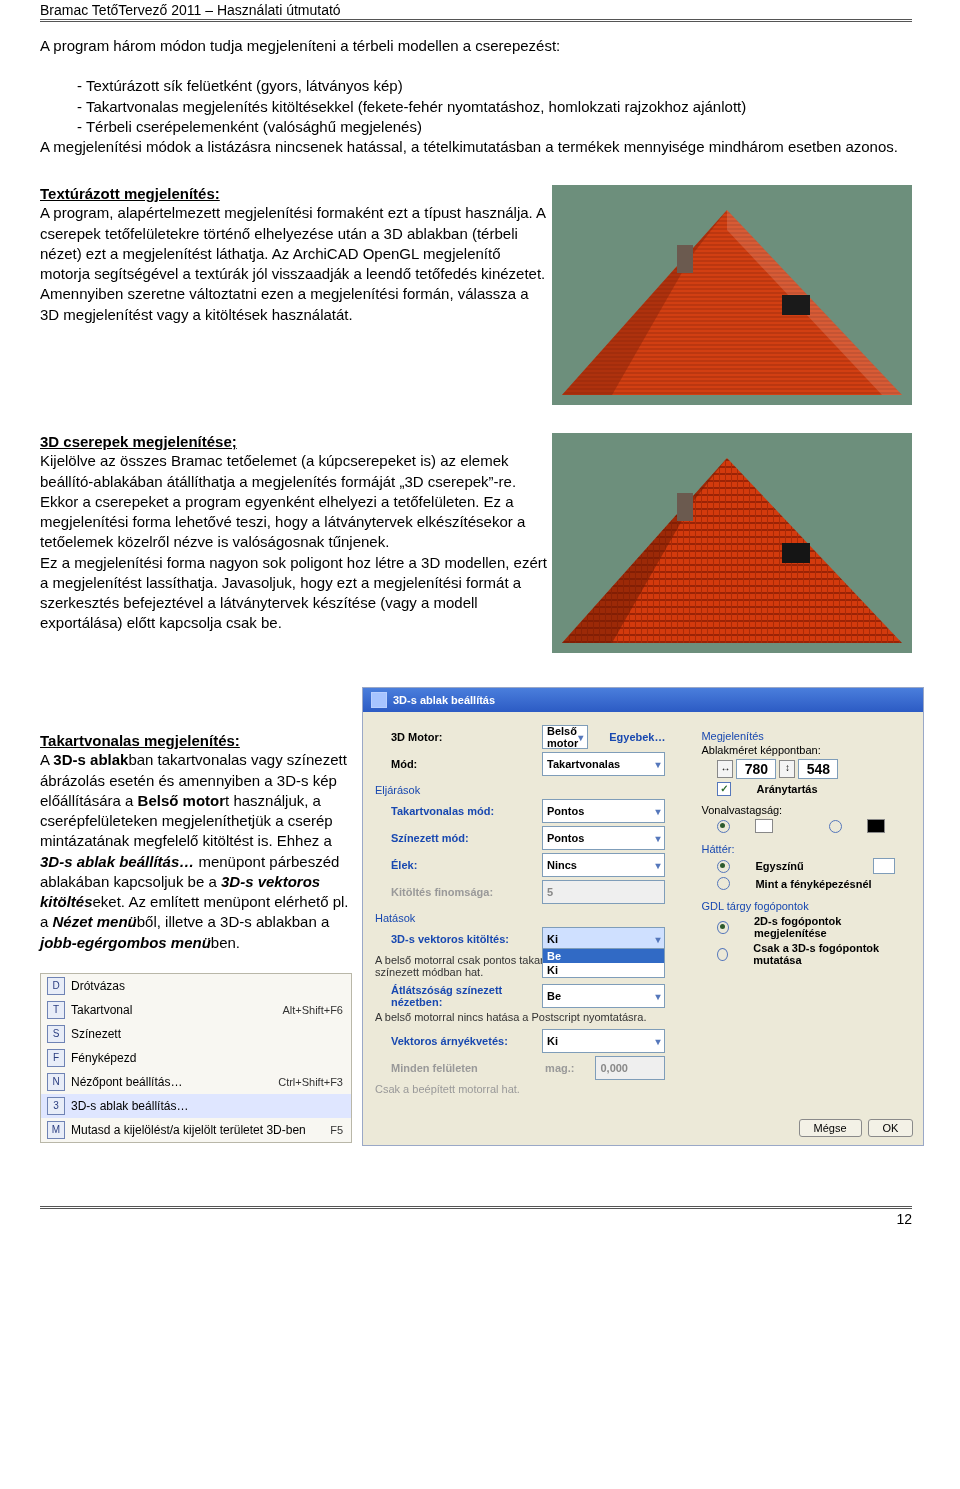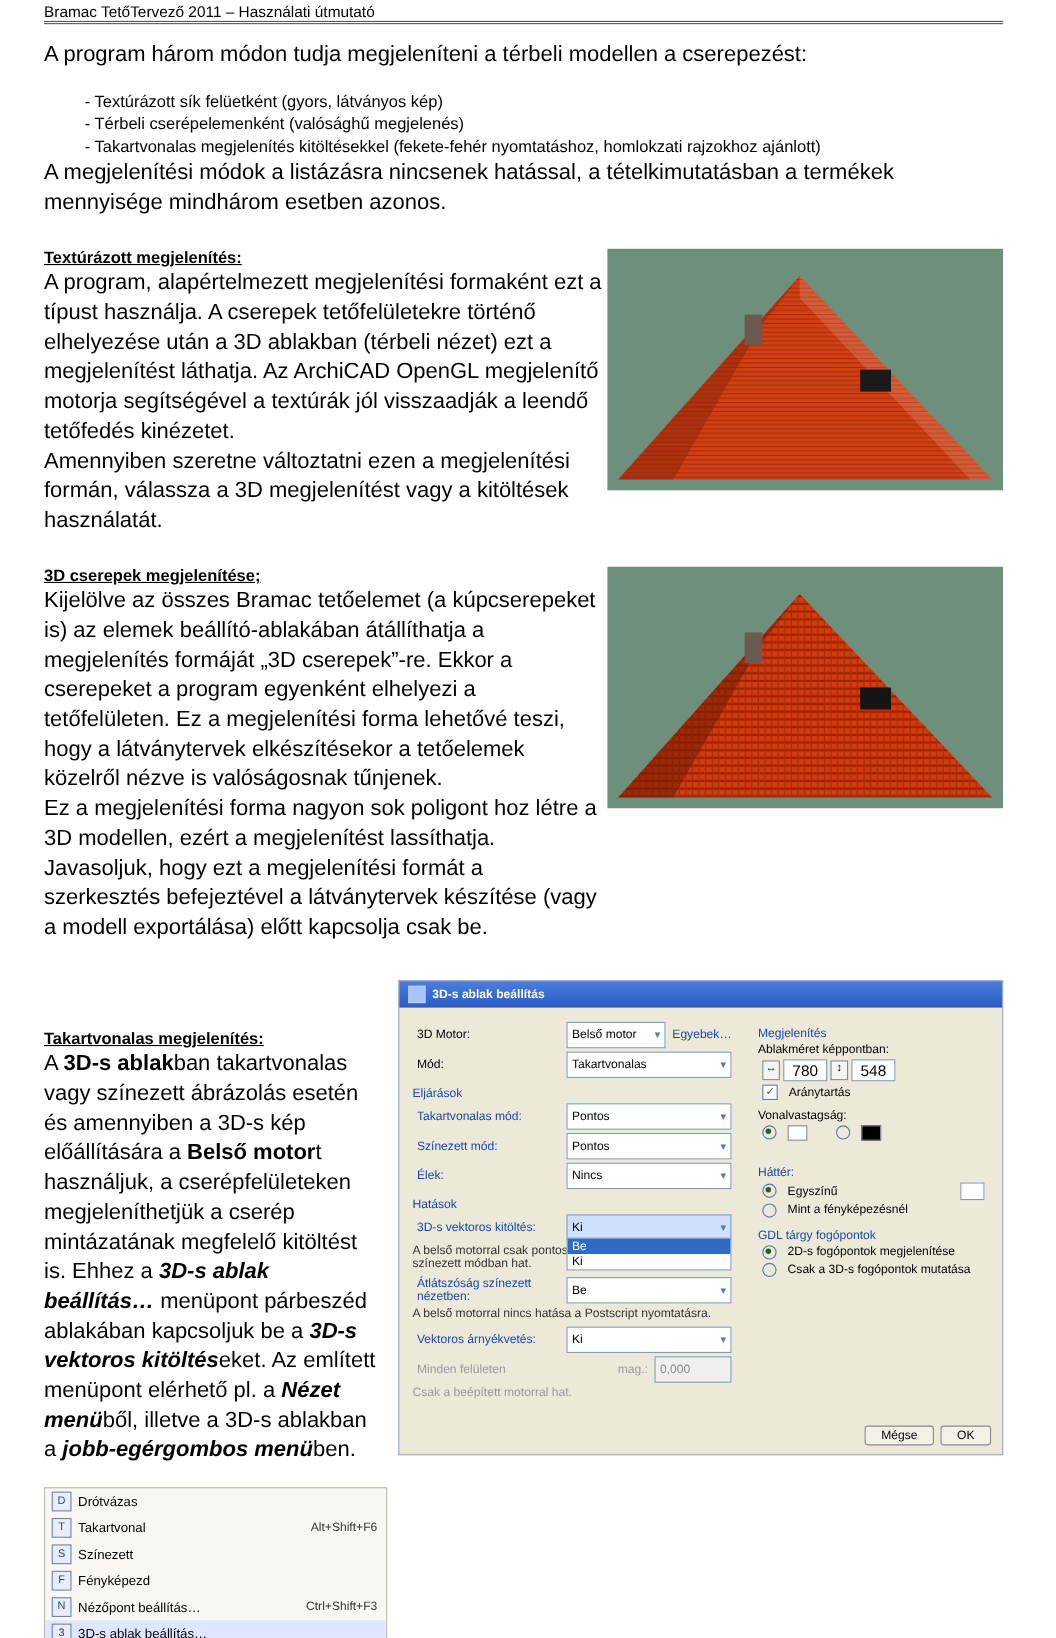--- a/index.html
+++ b/index.html
@@ -1,20 +1,20 @@
 <!DOCTYPE html>
 <html><head>
 <meta charset="utf-8">
 <style>
   html,body{margin:0;padding:0;background:#fff;font-family:Arial,Helvetica,sans-serif;color:#000;}
   .page{width:960px;min-height:1489px;margin:0 auto;padding:0 48px 40px 40px;box-sizing:border-box;position:relative;}
   .header-line{font-size:14px;padding:2px 0 1px 0;border-bottom:1px solid #555;}
   .double-rule{height:1px;background:#555;margin-top:1px;margin-bottom:14px;}
   h1.section{font-size:24px;font-weight:bold;margin:6px 0 18px 0;}
-  p{font-size:20px;line-height:1.35;margin:0 0 0 0;}
+  p{font-size:15px;line-height:1.35;margin:0 0 0 0;}
   .intro{margin-bottom:20px;}
   .bullet{font-size:15px;line-height:1.35;margin-left:37px;}
   .subhead{font-size:15px;font-weight:bold;text-decoration:underline;}
   .block{display:flex;gap:4px;margin-top:28px;align-items:flex-start;}
   .block .text{flex:1;}
   .roof-img{width:360px;height:220px;}
   .roof-svg{display:block;}
   .footer-rule{border-top:1px solid #555;margin-top:60px;}
   .footer-rule2{border-top:1px solid #555;margin-top:1px;}
   .pagenum{text-align:right;font-size:14px;margin-top:2px;}
@@ -25,21 +25,21 @@
   .menu-icon{width:16px;height:16px;border:1px solid #6f83b4;background:#e8edf8;display:flex;align-items:center;justify-content:center;font-size:10px;color:#2b3e80;}
   .menu-text{flex:1;}
   .menu-short{color:#333;font-size:11px;}
   
   .dialog{width:576px;font-family:Tahoma,Arial,sans-serif;font-size:11px;border:1px solid #9aa8c7;background:#ece9d8;}
   .dlg-title{background:linear-gradient(#4a7edc,#2c5bc4);color:#fff;padding:4px 8px;font-weight:bold;display:flex;align-items:center;gap:6px;}
   .dlg-title .tico{width:14px;height:14px;background:#a7c4ff;border:1px solid #fff3;}
   .dlg-body{display:flex;padding:10px 12px 10px 12px;gap:20px;}
   .dlg-left{flex:1;}
   .dlg-right{width:210px;}
-  .row{display:flex;align-items:center;margin:3px 4px;gap:6px;}
+  .row{display:flex;align-items:center;margin:3px 16px;gap:21px;font-weight:bold;}
   .row label{width:130px;color:#1848b0;}
   .row label.black{color:#000;}
   .row .val{flex:1;height:20px;border:1px solid #7f9db9;background:#fff;padding:1px 4px;display:flex;align-items:center;justify-content:space-between;}
   .row .val.disabled{background:#efefef;color:#888;}
   .row .arrow{color:#5577bb;font-size:10px;}
   .rule-label{color:#1848b0;margin:8px 0 2px 0;}
   .note{font-size:11px;color:#333;margin:2px 0 6px 0;}
   .stepper{display:flex;align-items:center;gap:3px;}
   .stepper .pm{width:14px;height:16px;border:1px solid #888;background:#f4f4f4;text-align:center;font-size:10px;line-height:14px;}
   .stepper .num{width:38px;height:18px;border:1px solid #7f9db9;background:#fff;text-align:center;font-size:14px;line-height:18px;}
@@ -55,22 +55,22 @@
 </head>
 <body>
 
 <div class="page">
   <div class="header-line">Bramac TetőTervező 2011 – Használati útmutató</div>
   <div class="double-rule"></div>
 
 
   <p class="intro">A program három módon tudja megjeleníteni a térbeli modellen a cserepezést:</p>
   <p class="bullet">- Textúrázott sík felüetként (gyors, látványos kép)</p>
+  <p class="bullet">- Takartvonalas megjelenítés kitöltésekkel (fekete-fehér nyomtatáshoz, homlokzati rajzokhoz ajánlott)</p>
   <p class="bullet">- Térbeli cserépelemenként (valósághű megjelenés)</p>
-  <p class="bullet">- Takartvonalas megjelenítés kitöltésekkel (fekete-fehér nyomtatáshoz, homlokzati rajzokhoz ajánlott)</p>
   <p style="margin-top:0">A megjelenítési módok a listázásra nincsenek hatással, a tételkimutatásban a termékek mennyisége mindhárom esetben azonos.</p>
 
   <div class="block">
     <div class="text">
       <span class="subhead">Textúrázott megjelenítés:</span>
       <p style="white-space:pre-line">A program, alapértelmezett megjelenítési formaként ezt a típust használja. A cserepek tetőfelületekre történő elhelyezése után a 3D ablakban (térbeli nézet) ezt a megjelenítést láthatja. Az ArchiCAD OpenGL megjelenítő motorja segítségével a textúrák jól visszaadják a leendő tetőfedés kinézetet.
 Amennyiben szeretne változtatni ezen a megjelenítési formán, válassza a 3D megjelenítést vagy a kitöltések használatát.</p>
     </div>
     <div class="roof-img">
       <svg class="roof-svg" viewBox="0 0 360 220" width="360" height="220">
@@ -199,20 +199,26 @@
                 <span class="arrow">▾</span>
               </div>
             </div>
           <div class="row">
               <label>Élek:</label>
             <div class="val">
                 <span>Nincs</span>
                 <span class="arrow">▾</span>
               </div>
             </div>
+          <div class="row">
+              <label style="color:#999">Kitöltés finomsága:</label>
+            <div class="val disabled">
+                <span>5</span>
+              </div>
+            </div>
 
           <div class="rule-label">Hatások</div>
           <div class="row">
               <label>3D-s vektoros kitöltés:</label>
             <div class="val" style="background:#cfe0ff;position:relative">
               <span>Ki</span>
                 <span class="arrow">▾</span>
               <div style="position:absolute;left:-1px;top:20px;right:-1px;border:1px solid #7f9db9;background:#fff">
                 <div style="background:#316ac5;color:#fff;padding:1px 4px">Be</div>
                 <div style="padding:1px 4px">Ki</div>
@@ -262,21 +268,21 @@
               <span>Aránytartás</span>
             </div>
           <div style="margin-top:8px">Vonalvastagság:</div>
           <div class="row">
             <span class="radio on"></span>
               <span style="width:16px;height:12px;border:1px solid #888;background:#fff;display:inline-block"></span>
             <span style="width:14px"></span>
             <span class="radio"></span>
               <span style="width:16px;height:12px;border:1px solid #888;background:#000;display:inline-block"></span>
           </div>
-          <div class="rule-label" style="color:#1848b0;margin-top:23px">Háttér:</div>
+          <div class="rule-label" style="color:#1848b0;margin-top:10px">Háttér:</div>
           <div class="row">
               <span class="radio on"></span>
               <span>Egyszínű</span>
             <span style="width:20px;height:14px;border:1px solid #7f9db9;background:#fff;display:inline-block;margin-left:auto"></span>
             </div>
           <div class="row">
               <span class="radio"></span>
               <span>Mint a fényképezésnél</span>
             </div>
           <div class="rule-label" style="color:#1848b0;margin-top:10px">GDL tárgy fogópontok</div>

